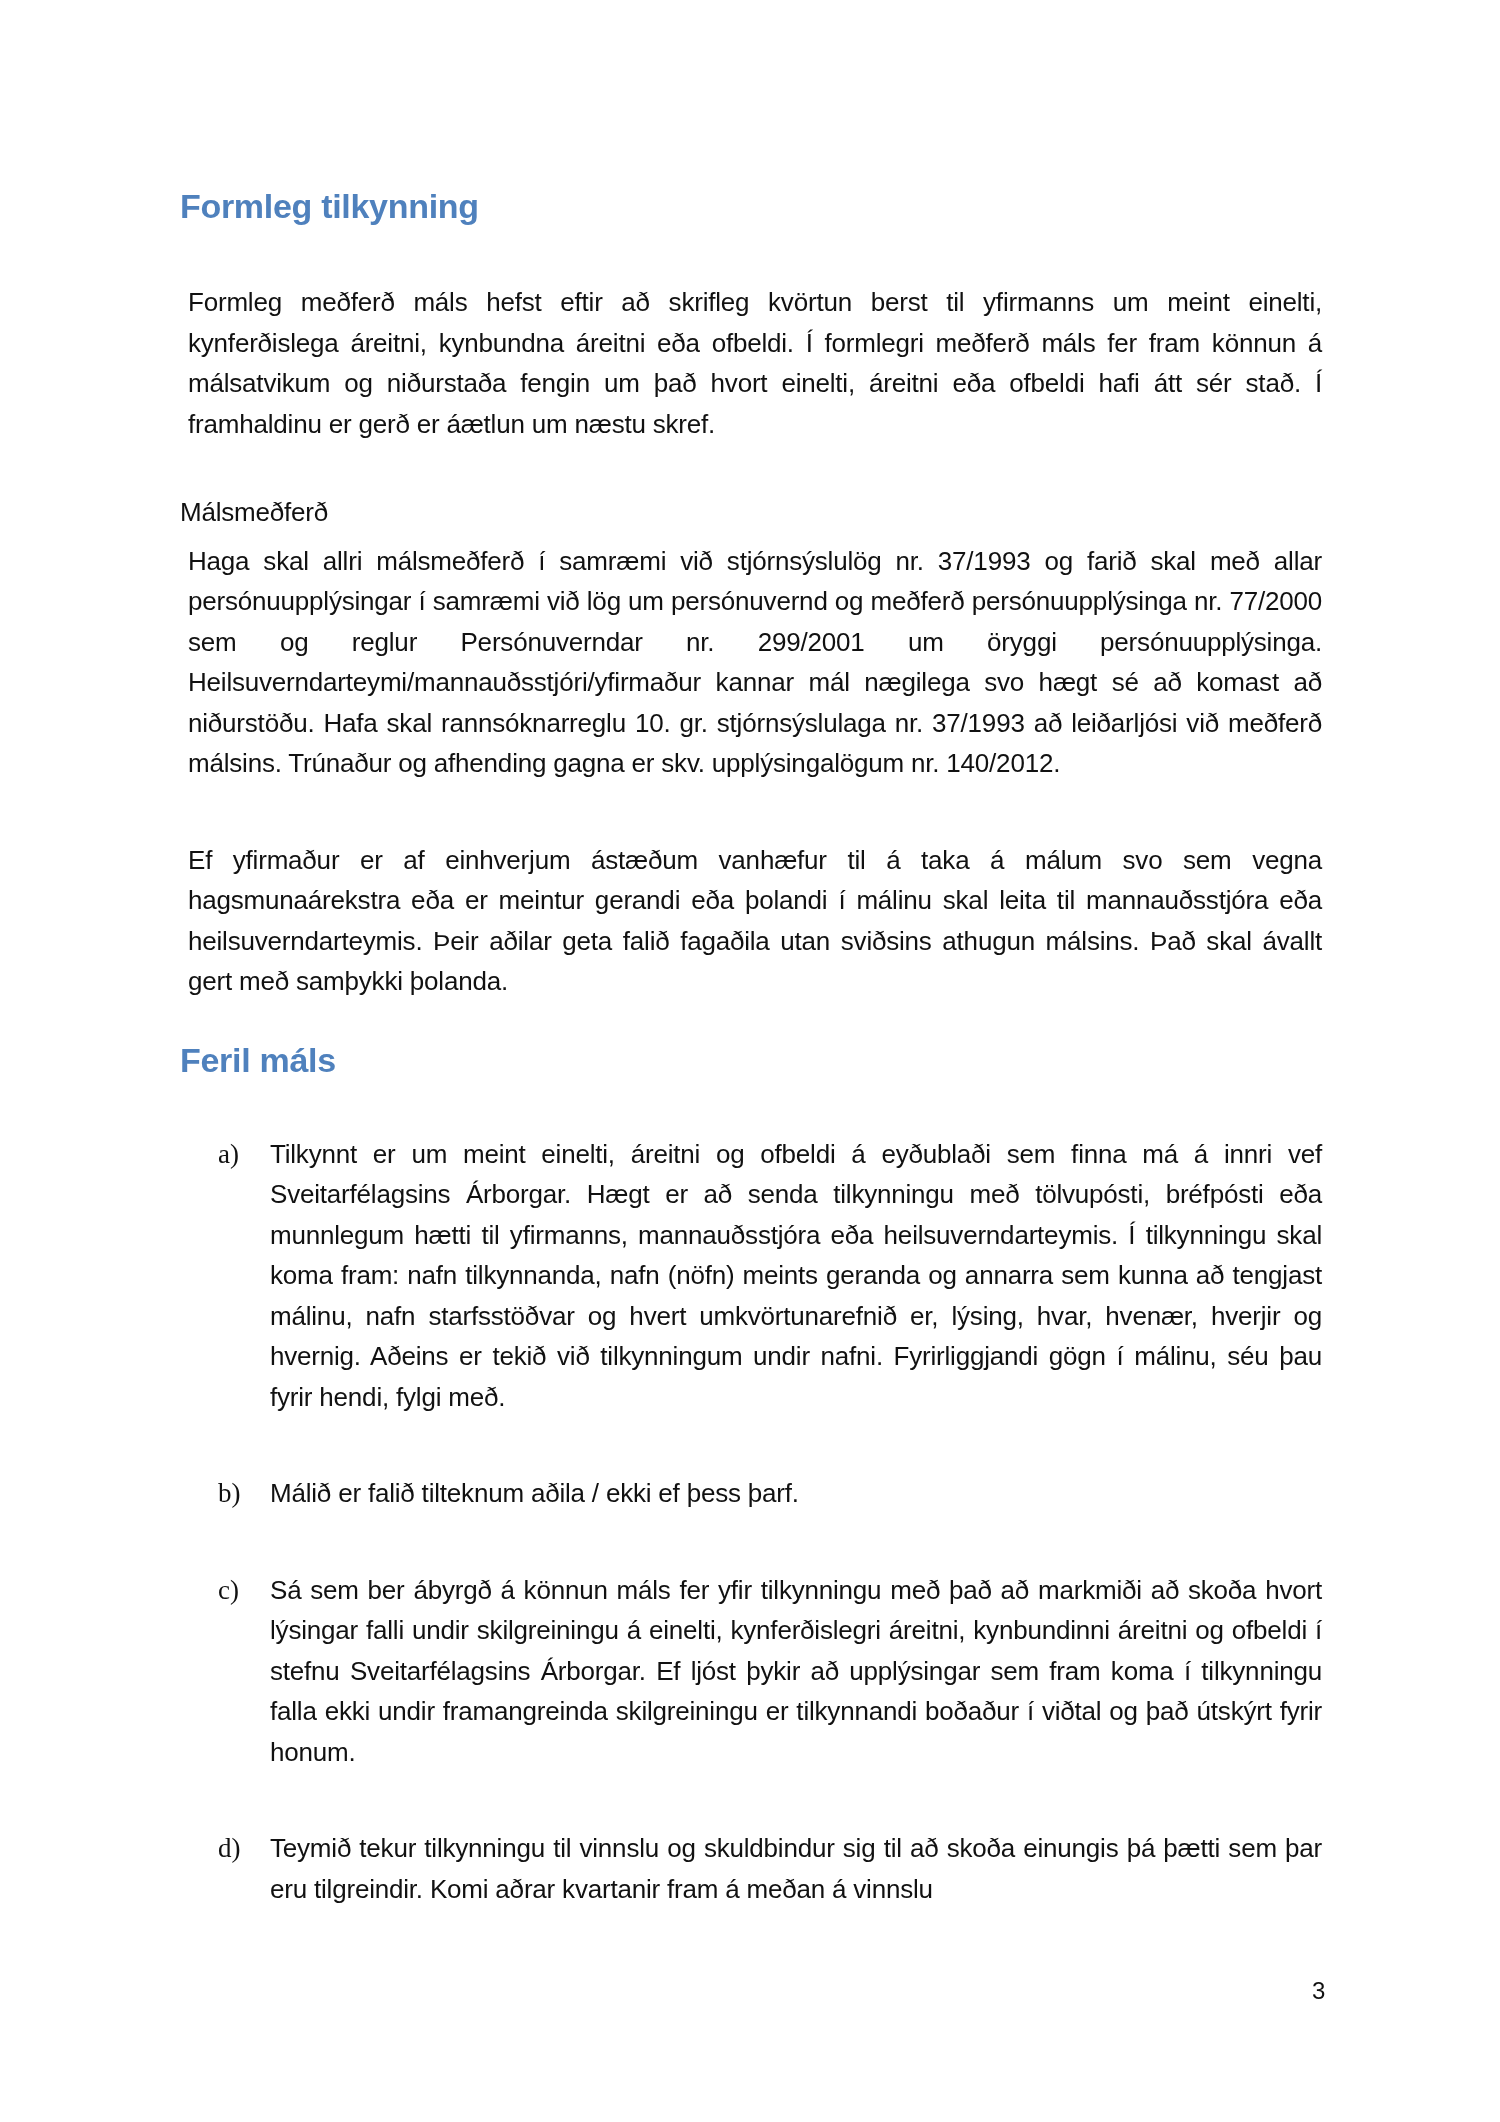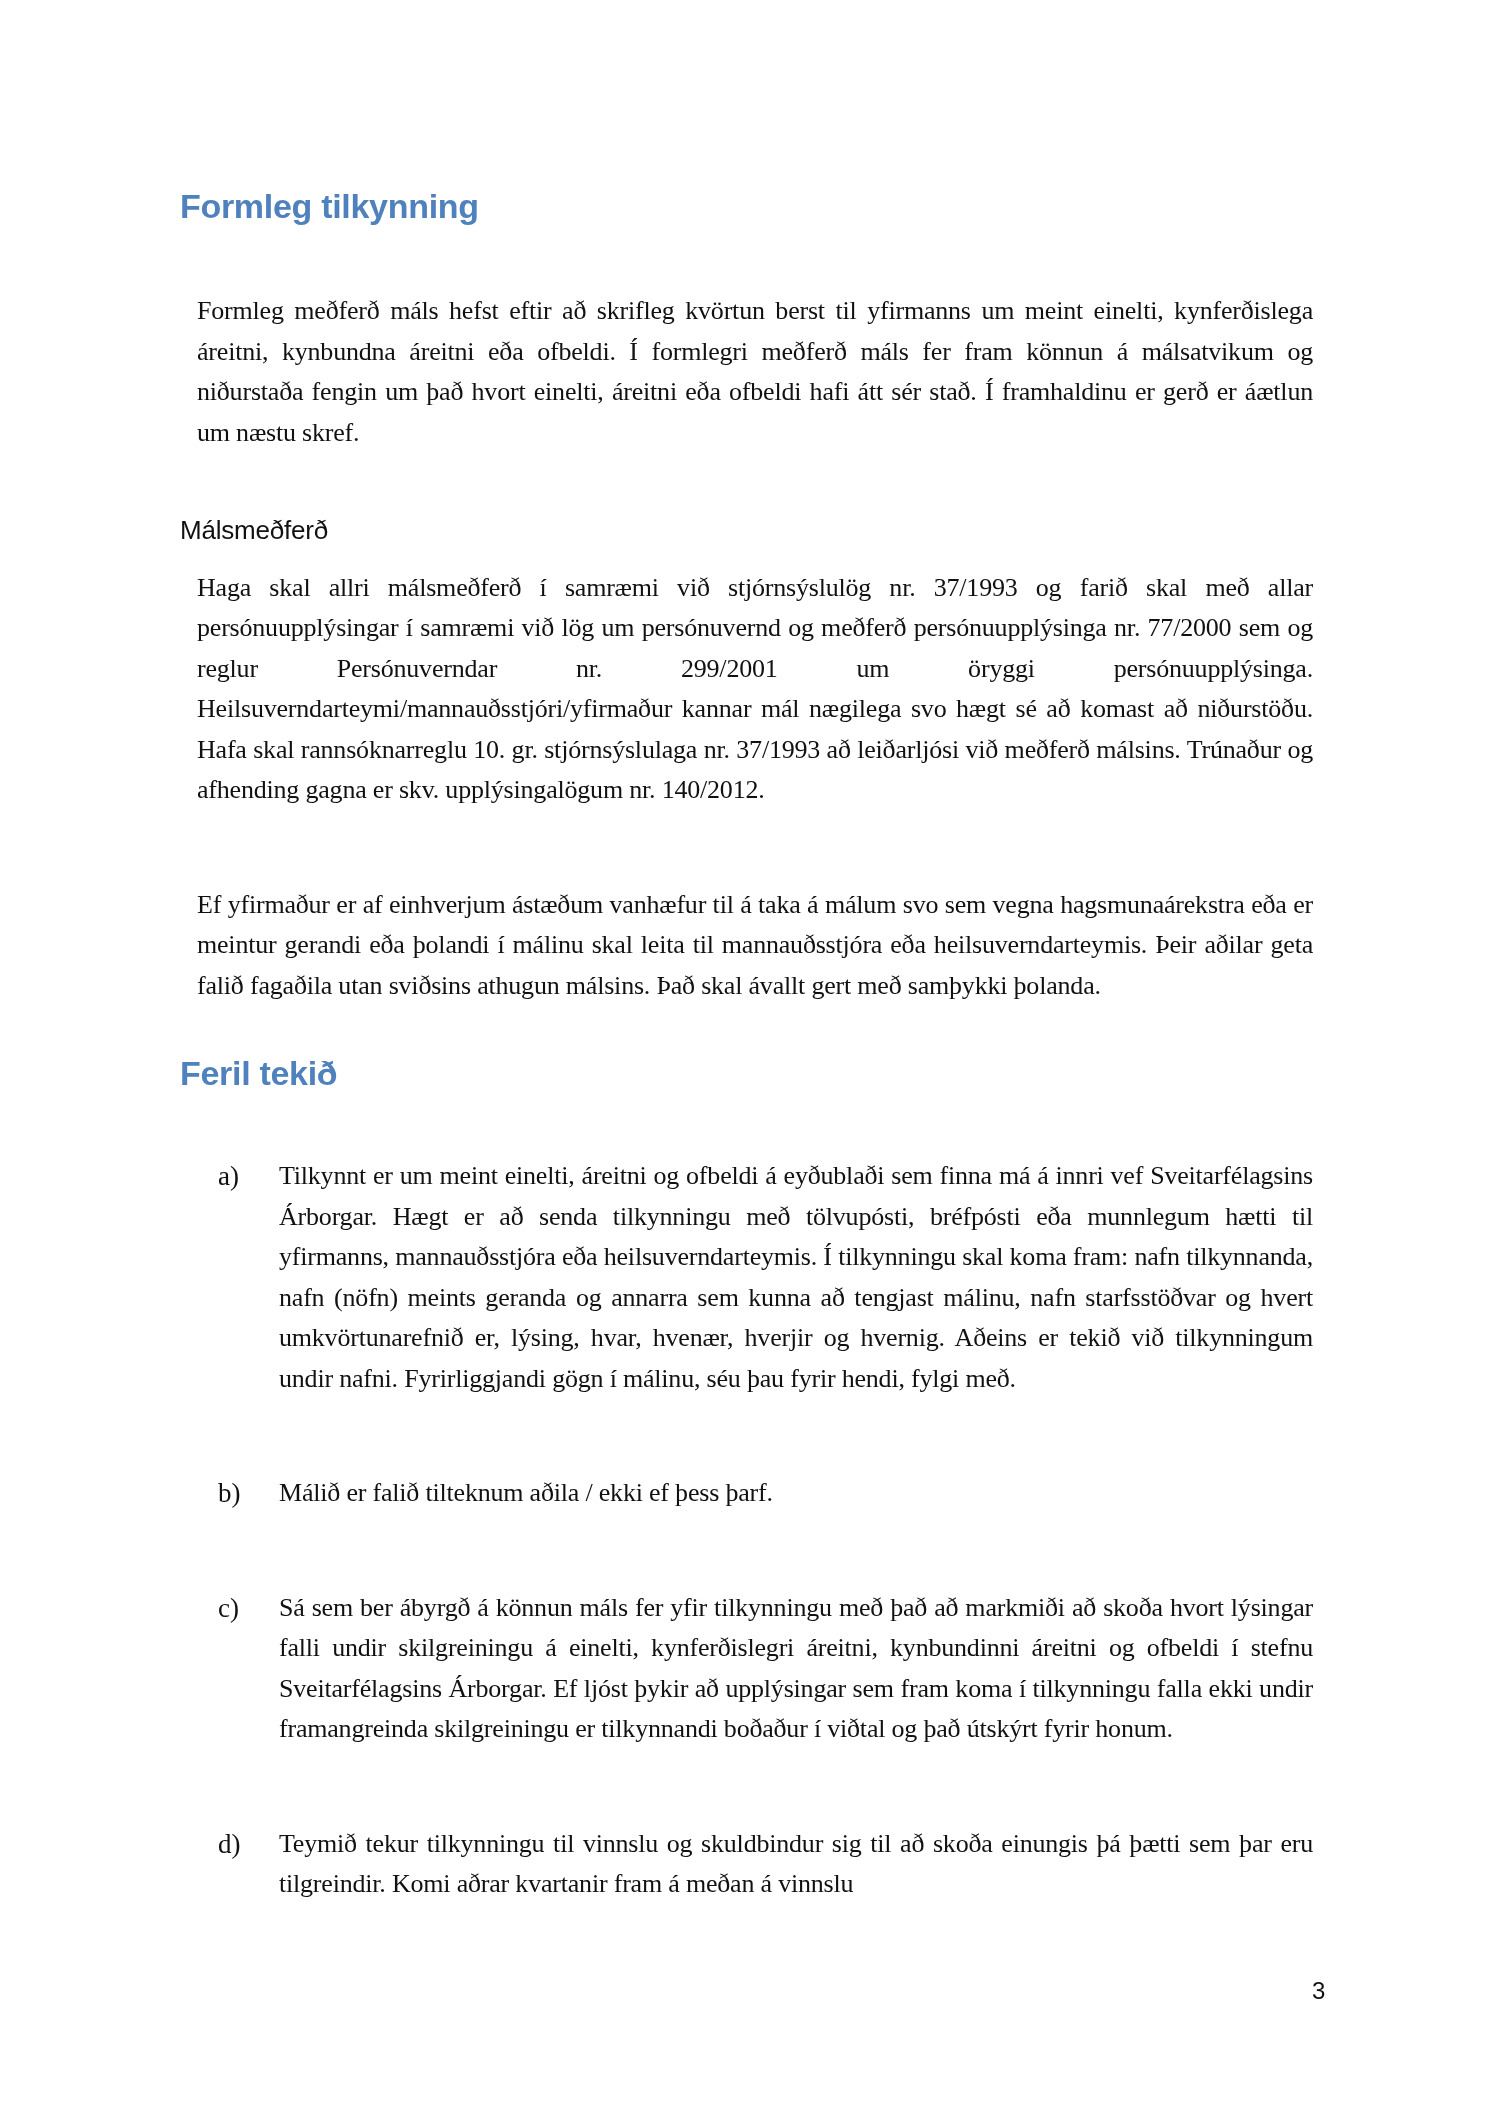--- a/index.html
+++ b/index.html
@@ -33,23 +33,22 @@
       font-weight: bold;
       color: #4F81BD;
       margin: 0;
       line-height: 48px;
       letter-spacing: -0.3px;
     }
     .para {
       font-size: 26px;
       line-height: 40.5px;
       text-align: justify;
-      margin: 17px;
+      margin: 8px;
       letter-spacing: -0.2px;
-      font-family: Liberation Serif, serif;
     }
     .subheading {
       font-size: 26px;
       font-weight: normal;
       line-height: 40.5px;
       margin: 0;
       letter-spacing: -0.2px;
     }
     .gap-heading-para { height: 44px; }
     .gap-para { height: 40px; }
@@ -99,21 +98,21 @@
 
     <p class="subheading">Málsmeðferð</p>
     <p class="para">Haga skal allri málsmeðferð í samræmi við stjórnsýslulög nr. 37/1993 og farið skal með allar persónuupplýsingar í samræmi við lög um persónuvernd og meðferð persónuupplýsinga nr. 77/2000 sem og reglur Persónuverndar nr. 299/2001 um öryggi persónuupplýsinga. Heilsuverndarteymi/mannauðsstjóri/yfirmaður kannar mál nægilega svo hægt sé að komast að niðurstöðu. Hafa skal rannsóknarreglu 10. gr. stjórnsýslulaga nr. 37/1993 að leiðarljósi við meðferð málsins. Trúnaður og afhending gagna er skv. upplýsingalögum nr. 140/2012.</p>
 
     <div class="gap-para"></div>
 
     <p class="para">Ef yfirmaður er af einhverjum ástæðum vanhæfur til á taka á málum svo sem vegna hagsmunaárekstra eða er meintur gerandi eða þolandi í málinu skal leita til mannauðsstjóra eða heilsuverndarteymis.  Þeir aðilar geta falið fagaðila utan sviðsins athugun málsins. Það skal ávallt gert með samþykki þolanda.</p>
 
     <div class="gap-section"></div>
 
-    <h1 class="section-heading">Feril tekið</h1>
+    <h1 class="section-heading">Feril máls</h1>
 
     <div class="gap-sub"></div>
 
 
     <ol class="steps">
       <li>
         <span class="marker">a)</span>
         <p class="para">Tilkynnt er um meint einelti, áreitni og ofbeldi á eyðublaði sem finna má á innri vef Sveitarfélagsins Árborgar. Hægt er að senda tilkynningu með tölvupósti, bréfpósti eða munnlegum hætti til yfirmanns, mannauðsstjóra eða heilsuverndarteymis. Í tilkynningu skal koma fram: nafn tilkynnanda, nafn (nöfn) meints  geranda  og annarra sem kunna að tengjast málinu,  nafn starfsstöðvar og hvert umkvörtunarefnið er, lýsing, hvar, hvenær, hverjir og hvernig. Aðeins er tekið við tilkynningum undir nafni.  Fyrirliggjandi gögn í málinu, séu þau fyrir hendi, fylgi með.</p>
       </li>
       <div class="gap-list"></div>

